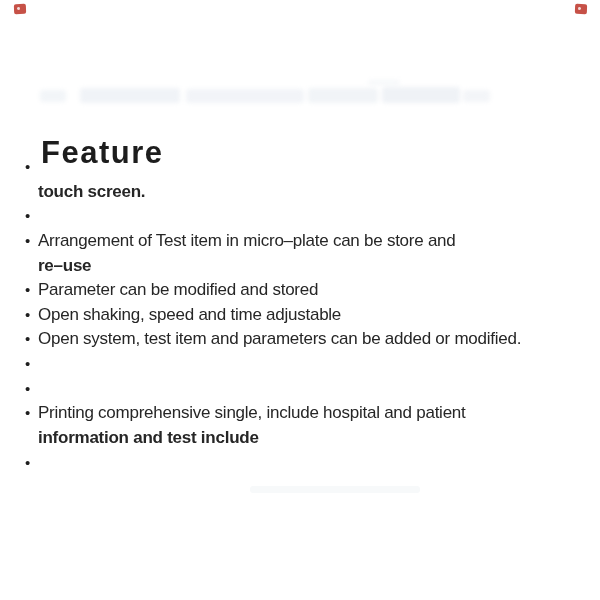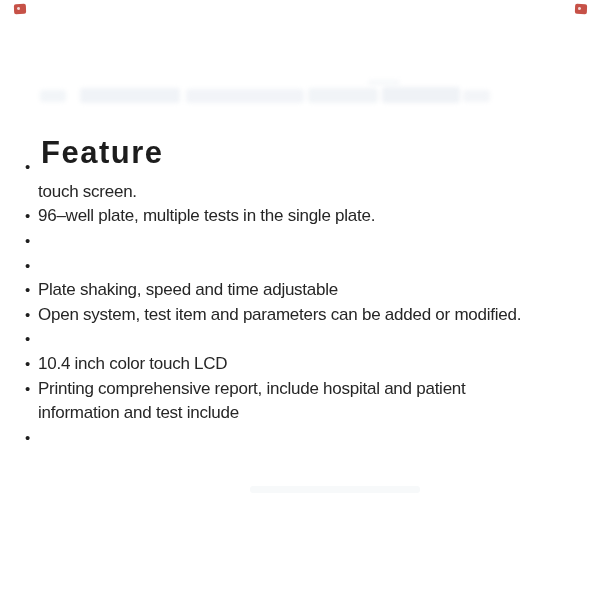--- a/index.html
+++ b/index.html
@@ -37,21 +37,21 @@
     font-size:31px; font-weight:bold; letter-spacing:1.5px; color:#1d1d1d;margin-top:32px;
   }
 
   .features { position:absolute; left:25px; top:155px; }
   .row {
     display:flex; align-items:flex-start; white-space:nowrap;
     height:24.65px; line-height:24.65px;
     font-size:17px; letter-spacing:-0.25px; color:#262626;
   }
   .bullet { flex:0 0 13px; width:13px; font-size:15px; color:#1e1e1e; }
-  .row.cont { padding-left:13px; }
+  .row.cont { padding-left:13px;font-weight:bold; }
 </style>
 </head>
 <body>
 
 <div class="stage">
 
   <div class="corner-mark left"></div>
   <div class="corner-mark right"></div>
 
   <div class="ghost-band">
@@ -70,46 +70,49 @@
   <div class="features">
 
     <div class="row">
       <span class="bullet">•</span>
     </div>
     <div class="row cont">
       <span class="t">touch screen.</span>
     </div>
     <div class="row">
       <span class="bullet">•</span>
-      <span class="t">96–well plate, multiple tests in the single plate.</span>
     </div>
     <div class="row">
       <span class="bullet">•</span>
+      <span class="t">Arrangement of Test item in micro–plate can be store and</span>
+    </div>
+    <div class="row cont">
+      <span class="t">re–use</span>
     </div>
     <div class="row">
       <span class="bullet">•</span>
+      <span class="t">Parameter can be modified and stored</span>
     </div>
     <div class="row">
       <span class="bullet">•</span>
-      <span class="t">Plate shaking, speed and time adjustable</span>
+      <span class="t">Open shaking, speed and time adjustable</span>
     </div>
     <div class="row">
       <span class="bullet">•</span>
       <span class="t">Open system, test item and parameters can be added or modified.</span>
     </div>
     <div class="row">
       <span class="bullet">•</span>
     </div>
     <div class="row">
       <span class="bullet">•</span>
-      <span class="t">10.4 inch color touch LCD</span>
     </div>
     <div class="row">
       <span class="bullet">•</span>
-      <span class="t">Printing comprehensive report, include hospital and patient</span>
+      <span class="t">Printing comprehensive single, include hospital and patient</span>
     </div>
     <div class="row cont">
       <span class="t">information and test include</span>
     </div>
     <div class="row">
       <span class="bullet">•</span>
     </div>
 
   </div>
 </div>

